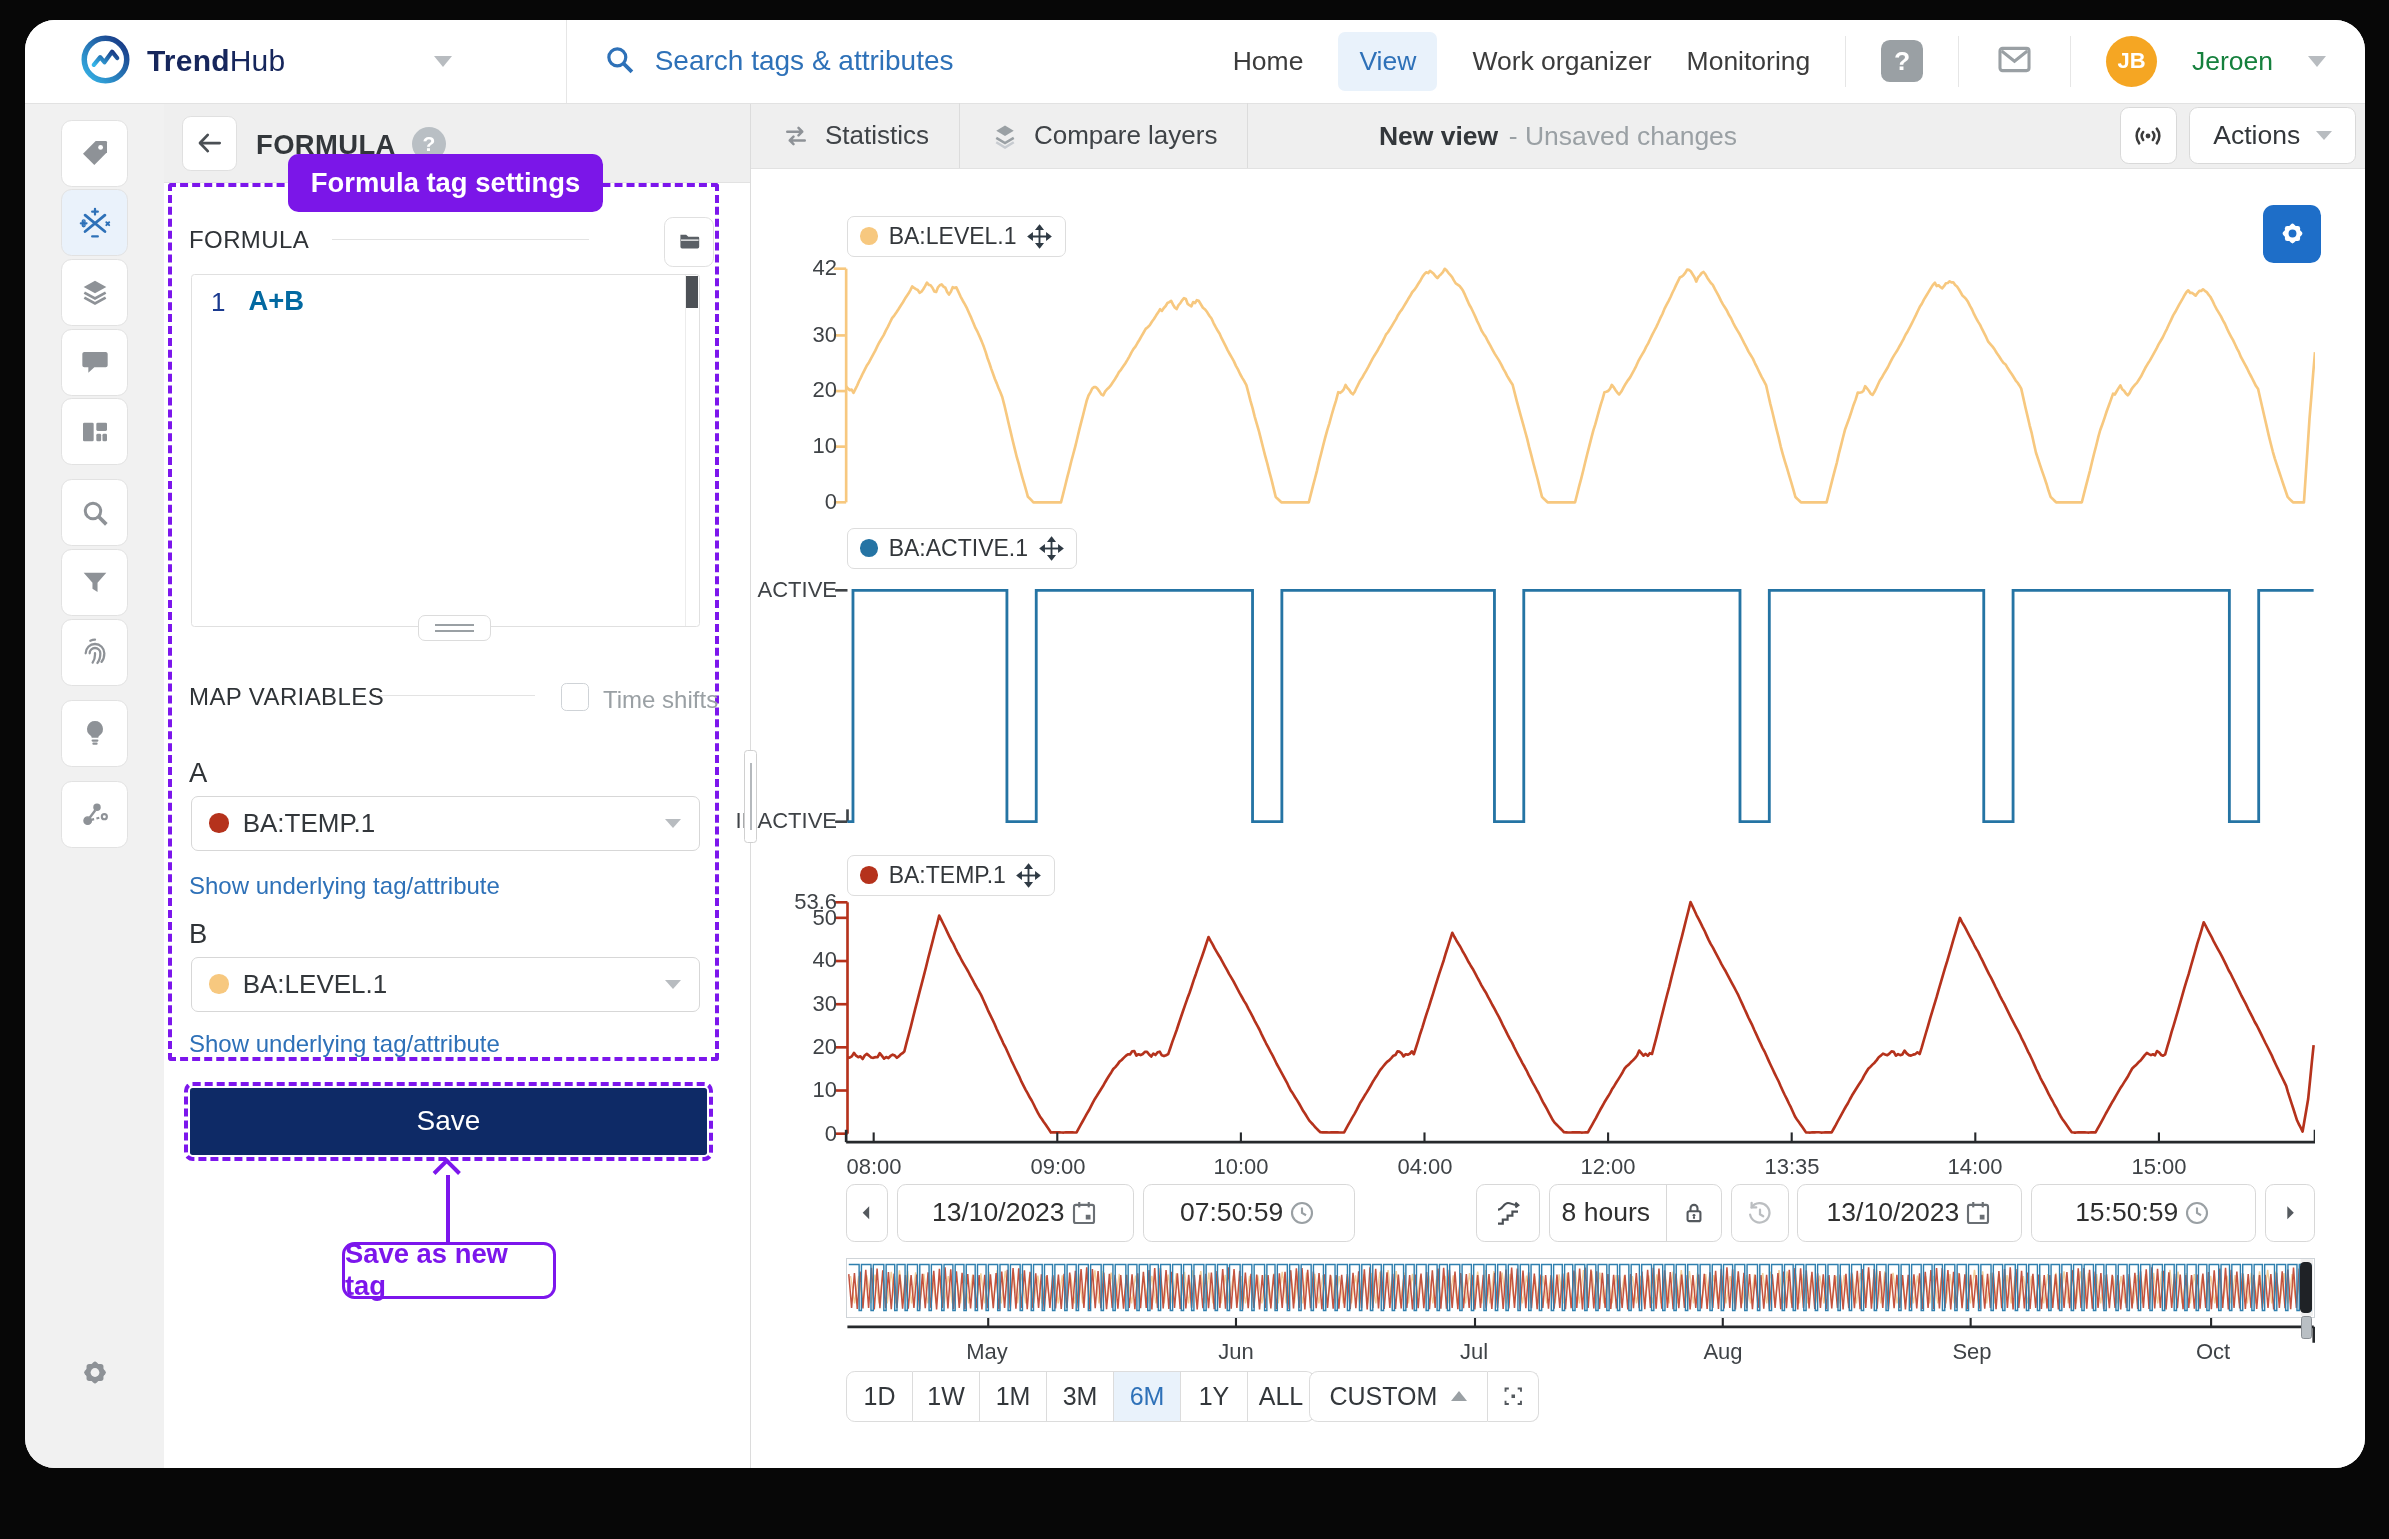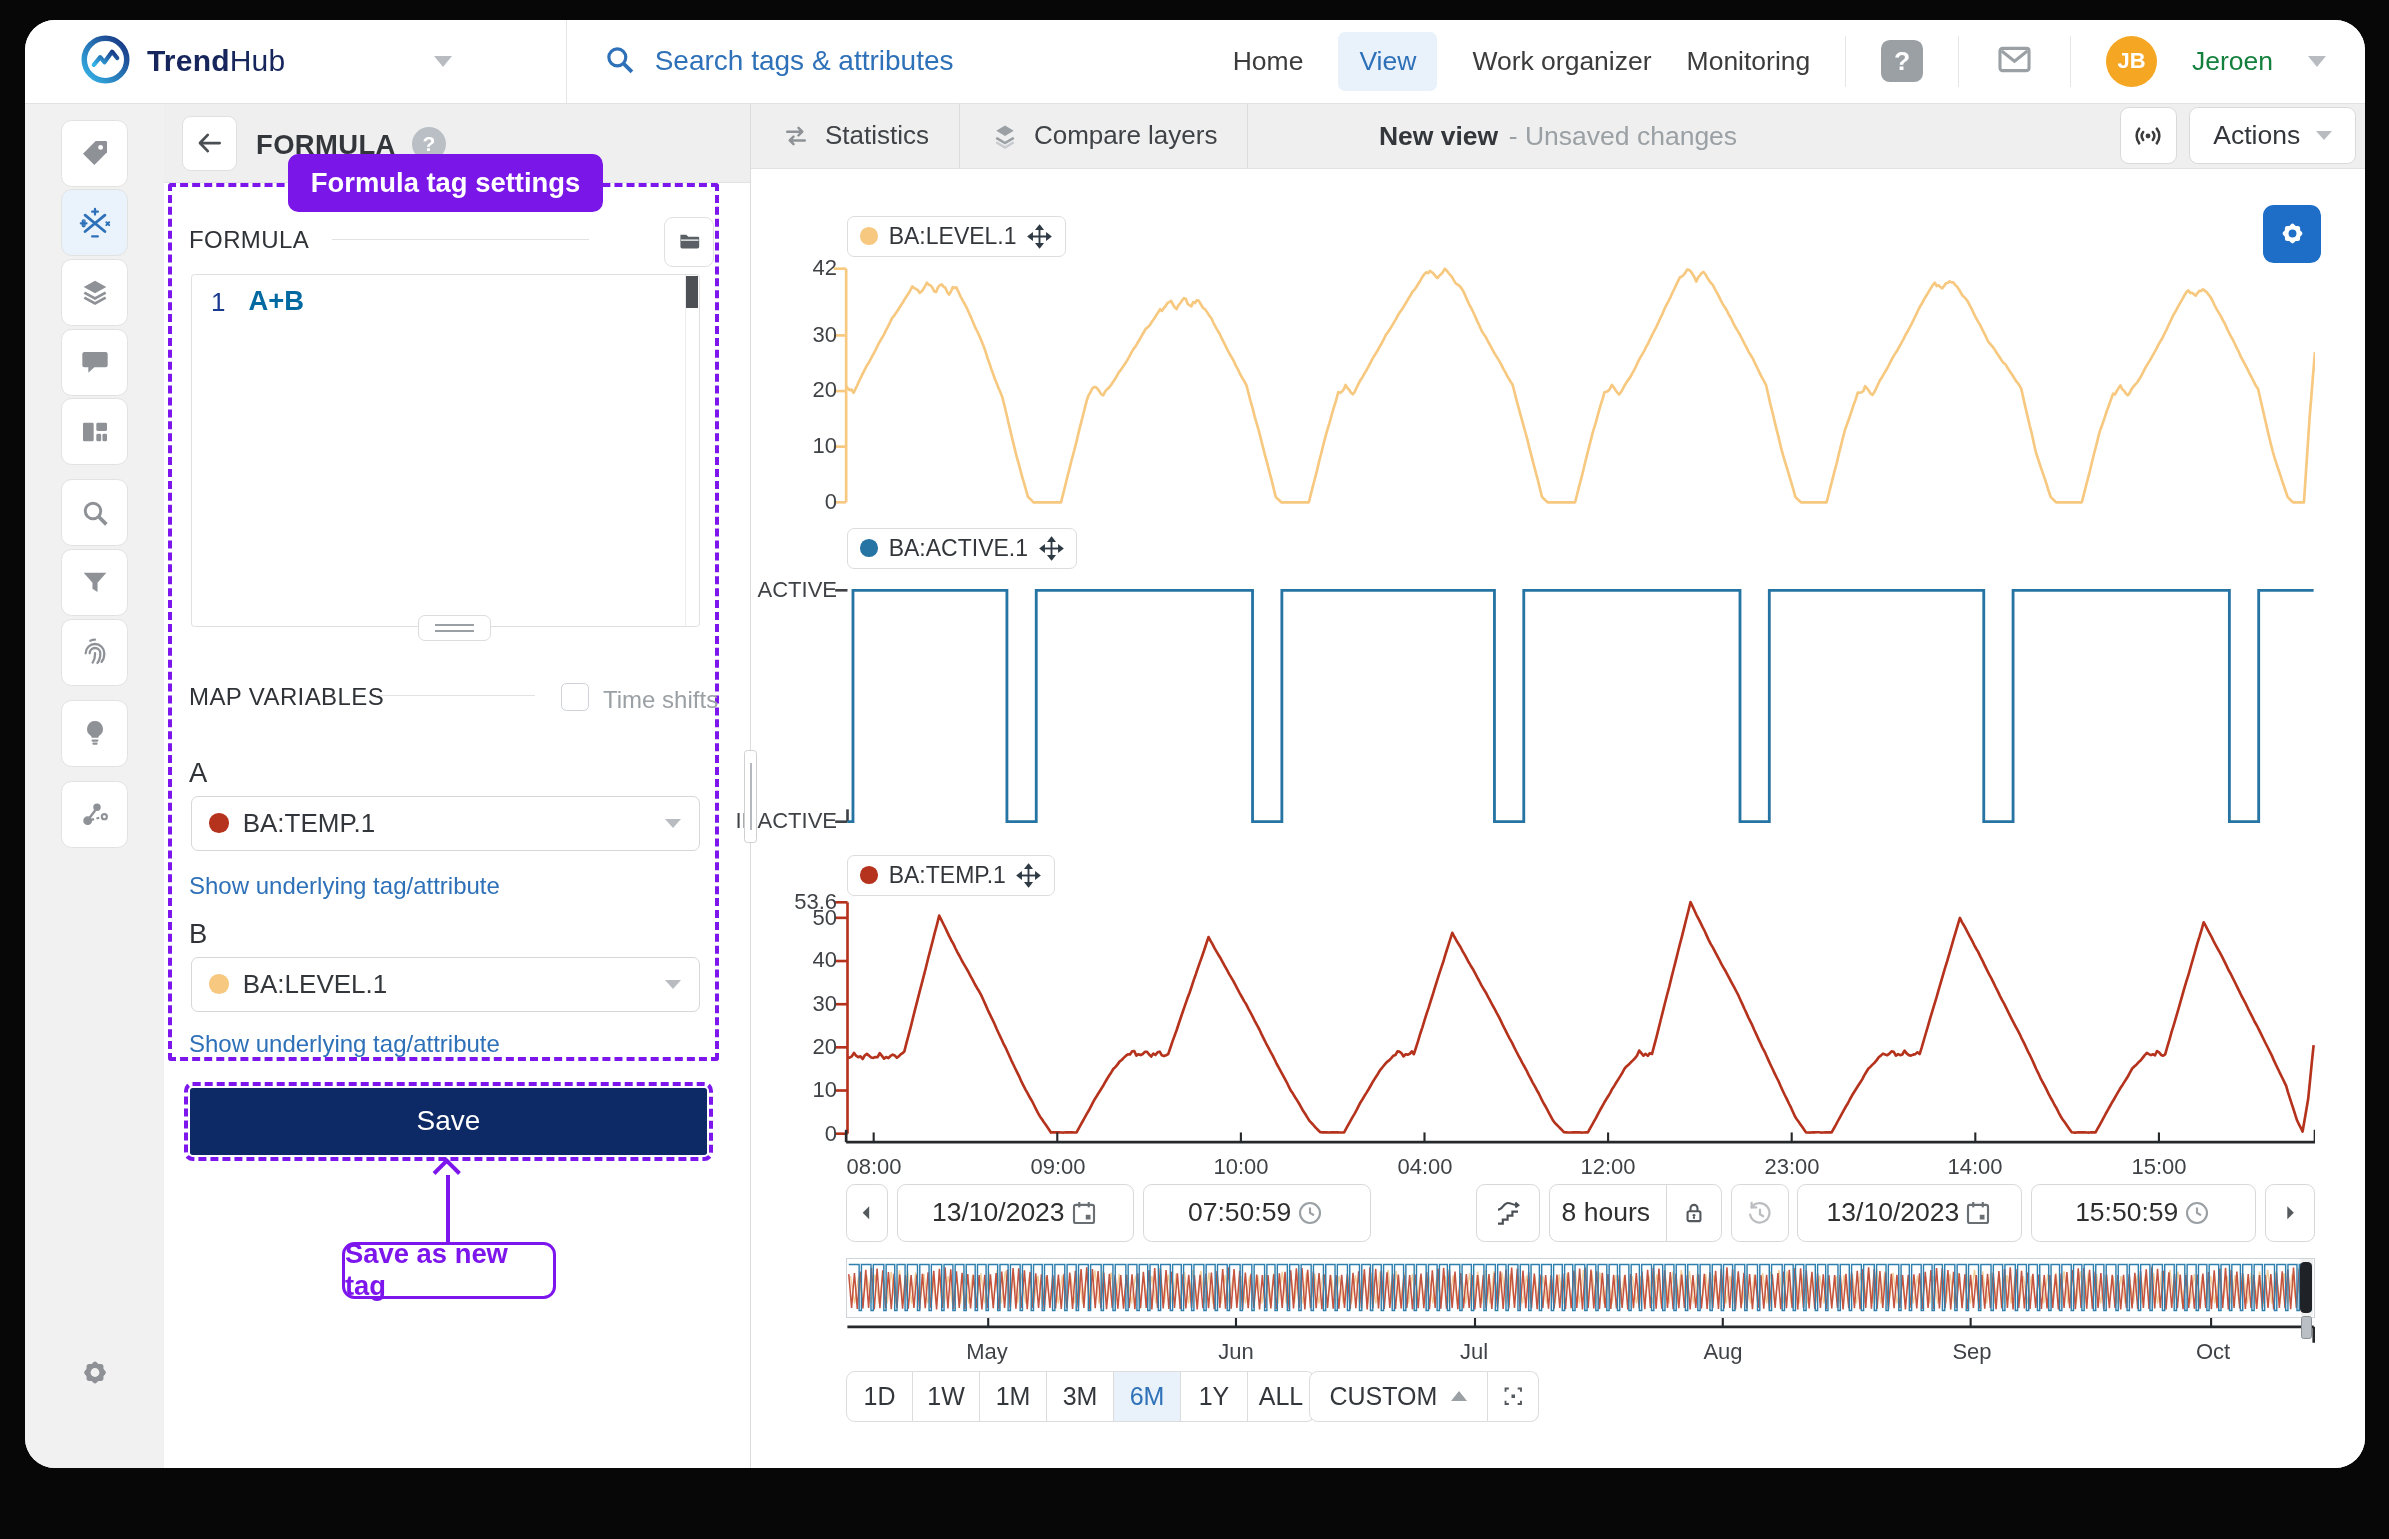--- a/index.html
+++ b/index.html
@@ -464,41 +464,41 @@
           <line x1="1084.6" y1="5" x2="1084.6" y2="16" stroke="#26292c" stroke-width="2.4"></line>
           <line x1="1292.1" y1="5" x2="1292.1" y2="16" stroke="#26292c" stroke-width="2.4"></line>
           <line x1="1499.6" y1="5" x2="1499.6" y2="16" stroke="#26292c" stroke-width="2.4"></line>
         </svg>
       <div class="xlabs" id="xlabs">
           <span style="left:42px">08:00</span>
           <span style="left:226px">09:00</span>
           <span style="left:409px">10:00</span>
           <span style="left:593px">04:00</span>
           <span style="left:776px">12:00</span>
-          <span style="left:960px">23:00</span>
+          <span style="left:960px">13:35</span>
           <span style="left:1143px">14:00</span>
           <span style="left:1327px">15:00</span>
         </div>
 
       <div class="controls">
         <div class="cbtn" style="width:42px;">
           <svg width="19.5" height="19.5" viewBox="0 0 24 24">
               <path d="M15 4l-8 8 8 8z" fill="#54595e"></path>
             </svg>
         </div>
         <div class="cbtn" style="width:237px;">
           <span>13/10/2023</span>
           <svg width="30" height="30" viewBox="0 0 24 24" fill="none" stroke="#6a6f74" stroke-width="1.7">
               <rect x="4" y="5.5" width="16" height="14.5" rx="1.5"></rect>
               <line x1="8.2" y1="3.2" x2="8.2" y2="7.5"></line>
               <line x1="15.8" y1="3.2" x2="15.8" y2="7.5"></line>
               <rect x="13.4" y="13.4" width="3.8" height="3.8" fill="#6a6f74" stroke="none"></rect>
             </svg>
         </div>
-        <div class="cbtn" style="width:228px;">
+        <div class="cbtn" style="width:212px;">
           <span>07:50:59</span>
           <svg width="30" height="30" viewBox="0 0 24 24" fill="none" stroke="#9aa0a4" stroke-width="1.7">
               <circle cx="12" cy="12" r="8"></circle>
               <path d="M12 7.5V12l3.2 1.8"></path>
             </svg>
         </div>
         <div style="flex:1;"></div>
         <div class="cbtn" style="width:64px;">
           <svg width="32" height="32" viewBox="0 0 24 24" fill="none" stroke="#4a4f54" stroke-width="1.6">
               <path d="M4.5 9.5C8 9.5 8.5 4.5 12 4.5c2.6 0 3.2 1.6 7.5 1.6"></path>

